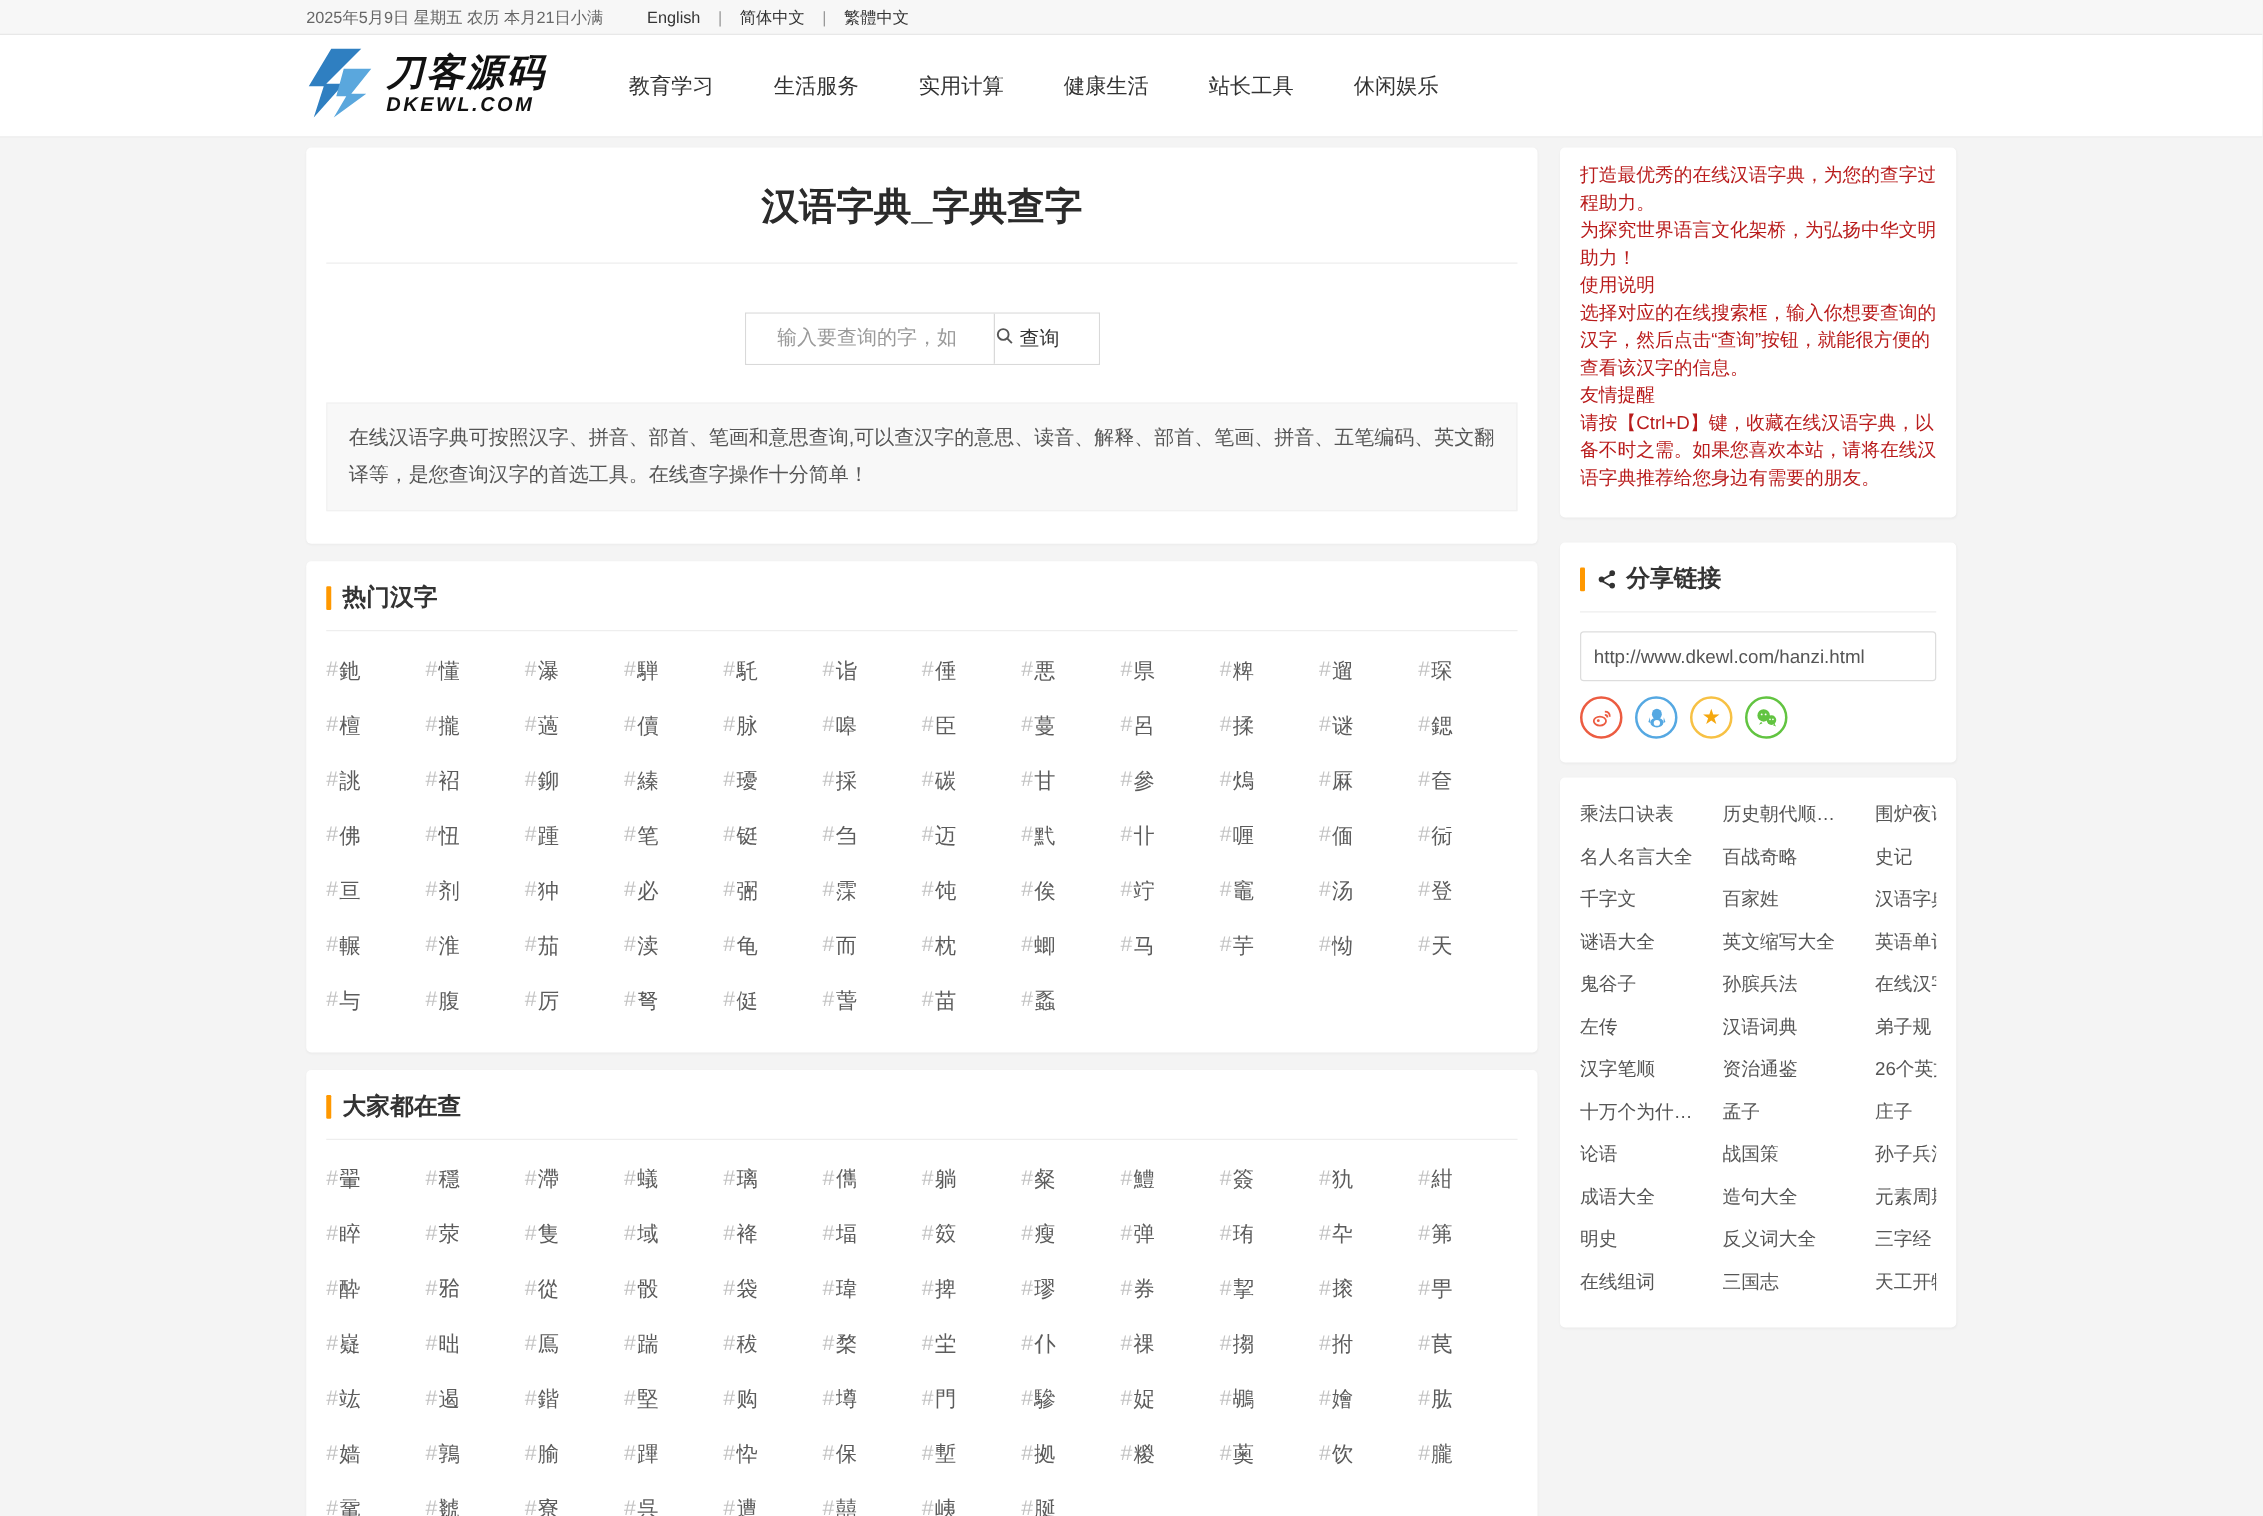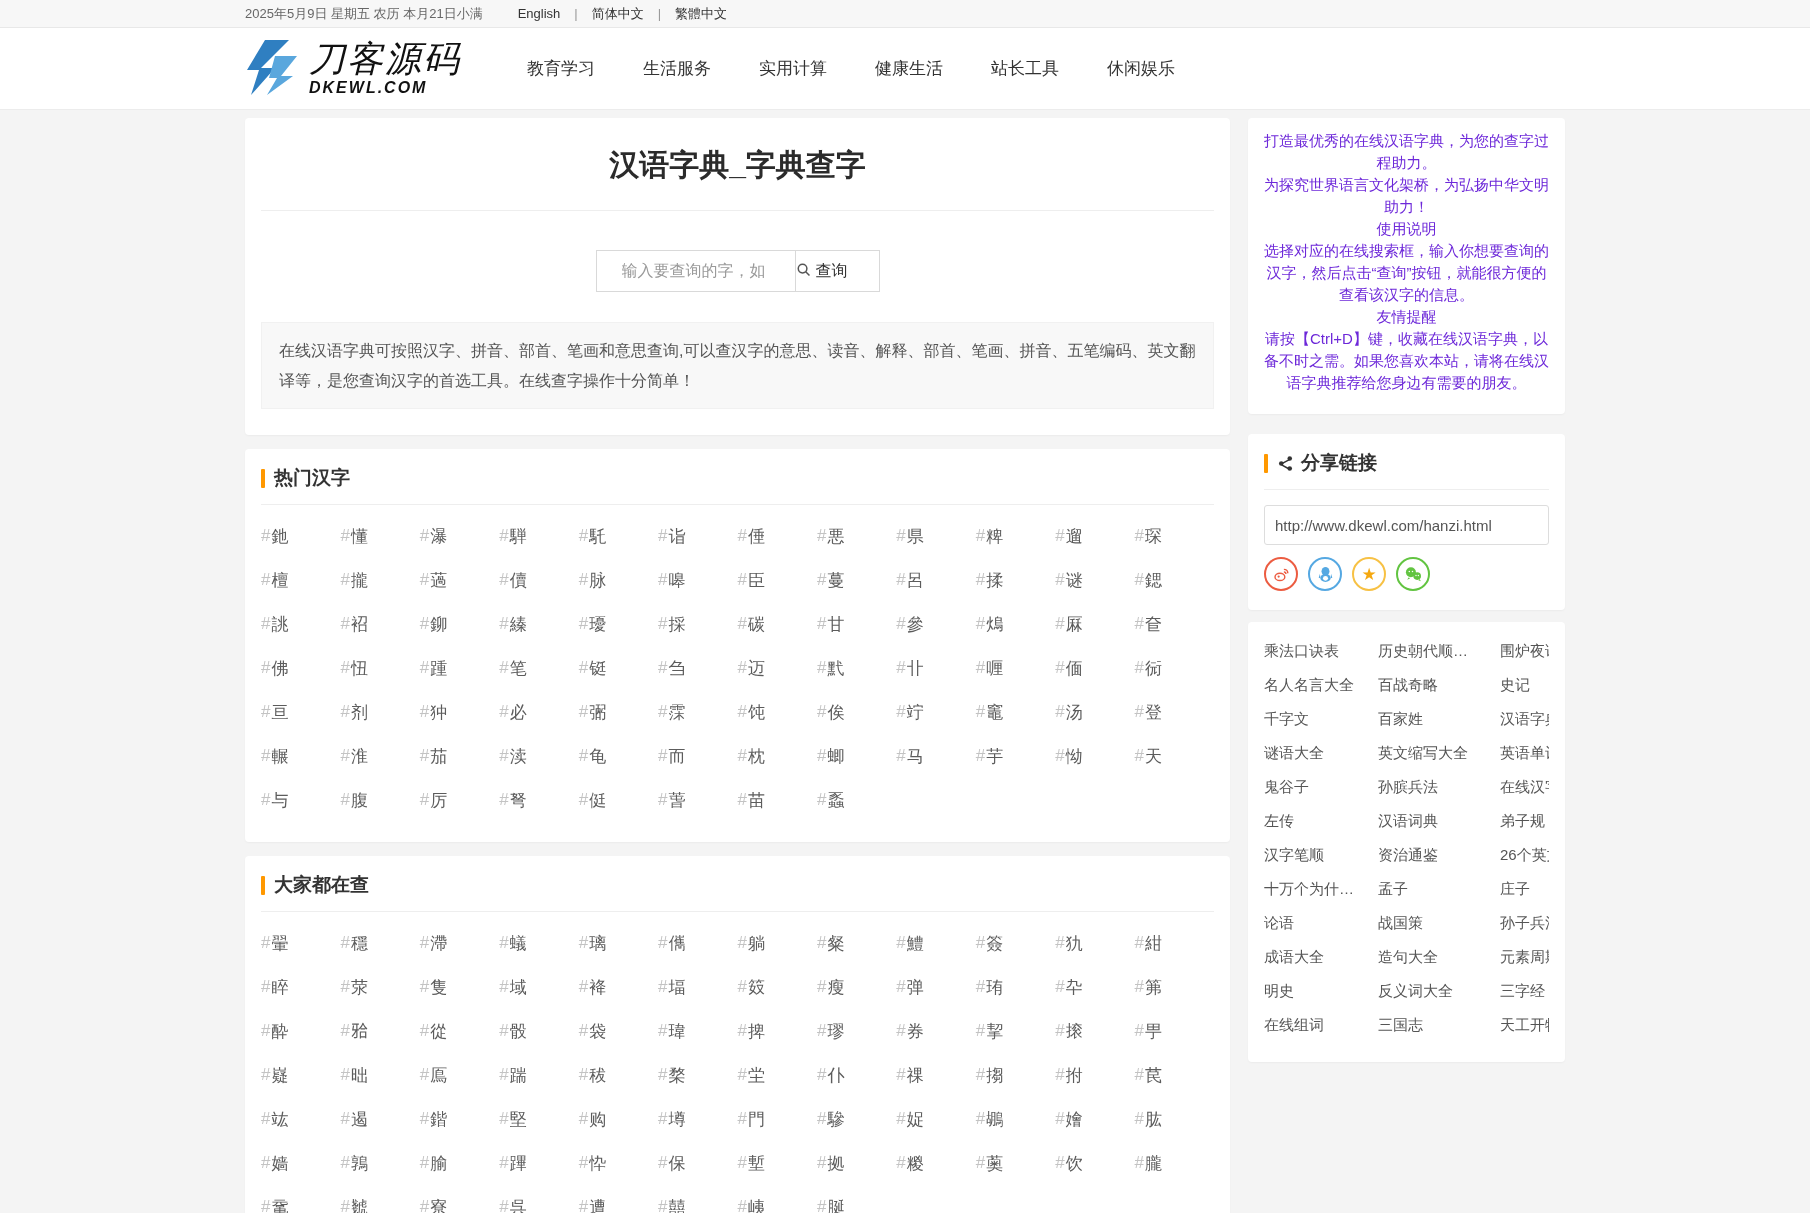--- a/index.html
+++ b/index.html
@@ -18,21 +18,21 @@
   .topbar .date { color: #666; }
   .topbar .langs { margin-left: 28px; color: #333; display: flex; align-items: center; }
   .lang-link { padding: 0 7px; color: #333; }
   .lang-link:not(:last-child)::after { content: "|"; color: #999; margin-left: 14px; }
 
   
   .header { background: #fff; height: 81px; box-shadow: 0 1px 0 #ececec; }
   .header .wrap { display: flex; align-items: center; height: 100%; }
   .logo { display: flex; align-items: center; gap: 8px; }
   .logo-text { display: flex; flex-direction: column; line-height: 1; }
-  .logo-cn { font-size: 36px; font-weight: normal; font-style: italic; color: #111; letter-spacing: 2px; }
+  .logo-cn { font-size: 30px; font-weight: bold; font-style: italic; color: #111; letter-spacing: 2px; }
   .logo-en { font-size: 16px; font-weight: bold; font-style: italic; color: #111; letter-spacing: 2px; margin-top: 3px; }
   .nav { display: flex; margin-left: 42px; }
   .nav a { font-size: 17px; color: #333; padding: 10px 24px; }
 
   
   .main-area { display: flex; gap: 18px; margin: 9px auto 0; align-items: flex-start; }
   .col-main { width: 985px; }
   .col-side { width: 317px; }
   .card { background: #fff; border-radius: 4px; box-shadow: 0 1px 2px rgba(0,0,0,.04); }
 
@@ -54,21 +54,21 @@
   .section-title { font-size: 19px; font-weight: bold; color: #333; }
   .share-glyph { margin-right: 7px; display: inline-flex; }
 
   .hanzi-grid { display: grid; grid-template-columns: repeat(12, 1fr); padding: 9px 16px 20px; }
   .hanzi-grid a { height: 44px; display: flex; align-items: center; font-size: 17px; }
   .hanzi-grid .hash { color: #c3c3c3; margin-right: 1px; }
   .hanzi-grid .hz { color: #5c5c5c; }
 
   
   .side-card { margin-bottom: 20px; }
-  .about-body { padding: 12px 16px 20px; font-size: 15px; color: #6d28d9; line-height: 22px; text-align: center; }
+  .about-body { padding: 12px 16px 20px; font-size: 15px; color: #b91c1c; line-height: 22px; }
   .share-body { padding: 15px 16px 19px; }
   .share-input { width: 100%; height: 40px; border: 1px solid #ddd; border-radius: 3px; padding: 0 10px; font-size: 15px; color: #555; outline: none; font-family: inherit; }
   .share-icons { display: flex; gap: 10px; margin-top: 12px; }
   .sicon { width: 34px; height: 34px; border-radius: 50%; display: inline-flex; align-items: center; justify-content: center; border: 2px solid; background: #fff; cursor: pointer; }
   .sicon.weibo { border-color: #ec5c41; color: #ec5c41; }
   .sicon.qq { border-color: #55a8e2; color: #55a8e2; }
   .sicon.qzone { border-color: #f7c144; color: #f5a80f; font-size: 17px; }
   .sicon.wechat { border-color: #62c441; color: #62c441; }
 
   .tools-grid { display: grid; grid-template-columns: 94px 102px auto; padding: 12px 16px 20px; column-gap: 20px; }

